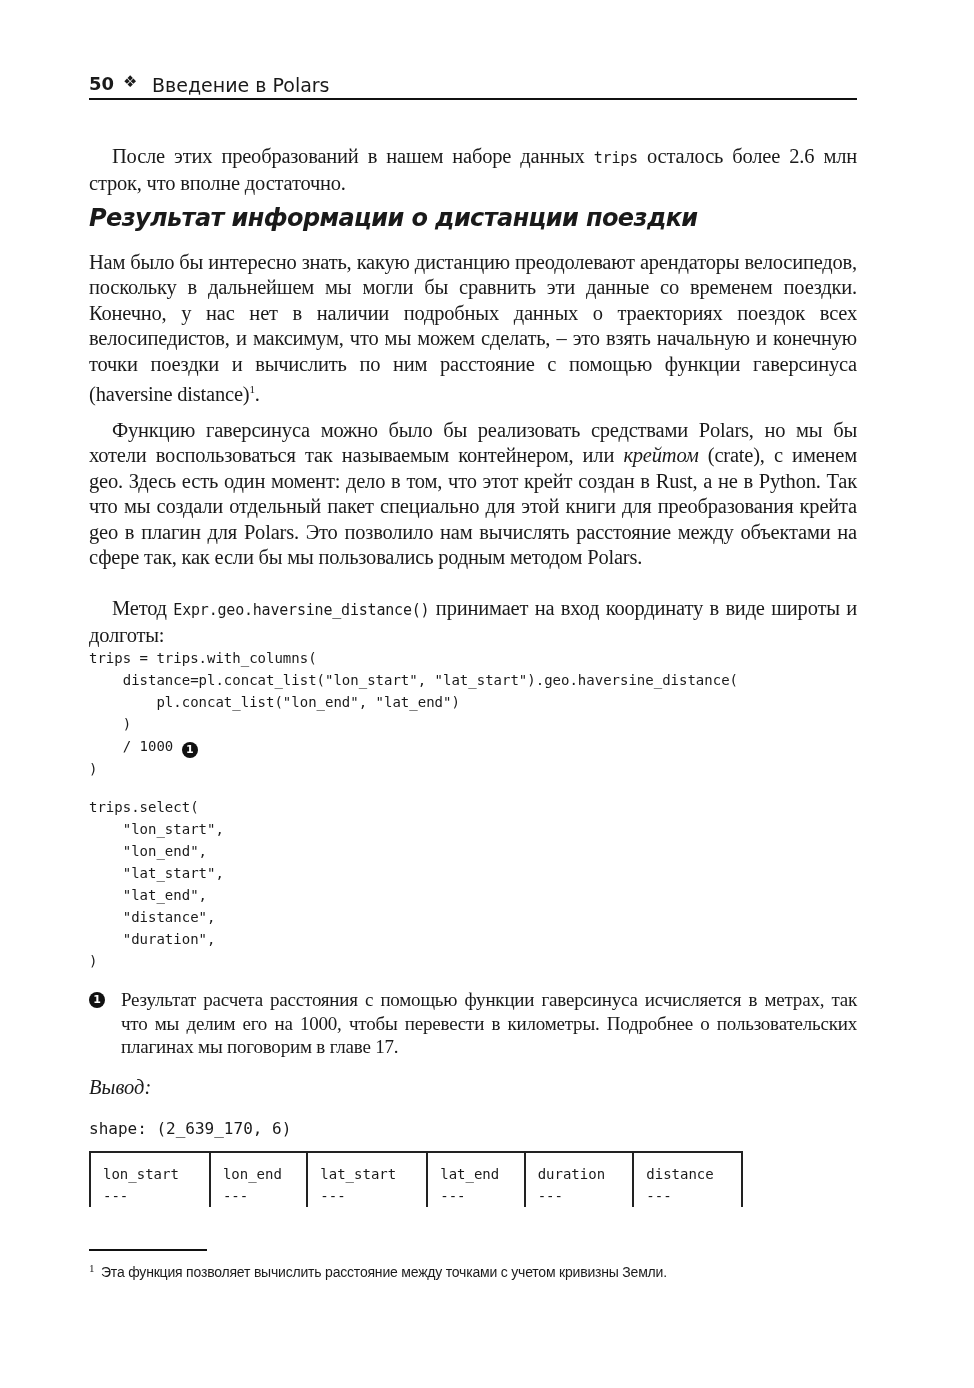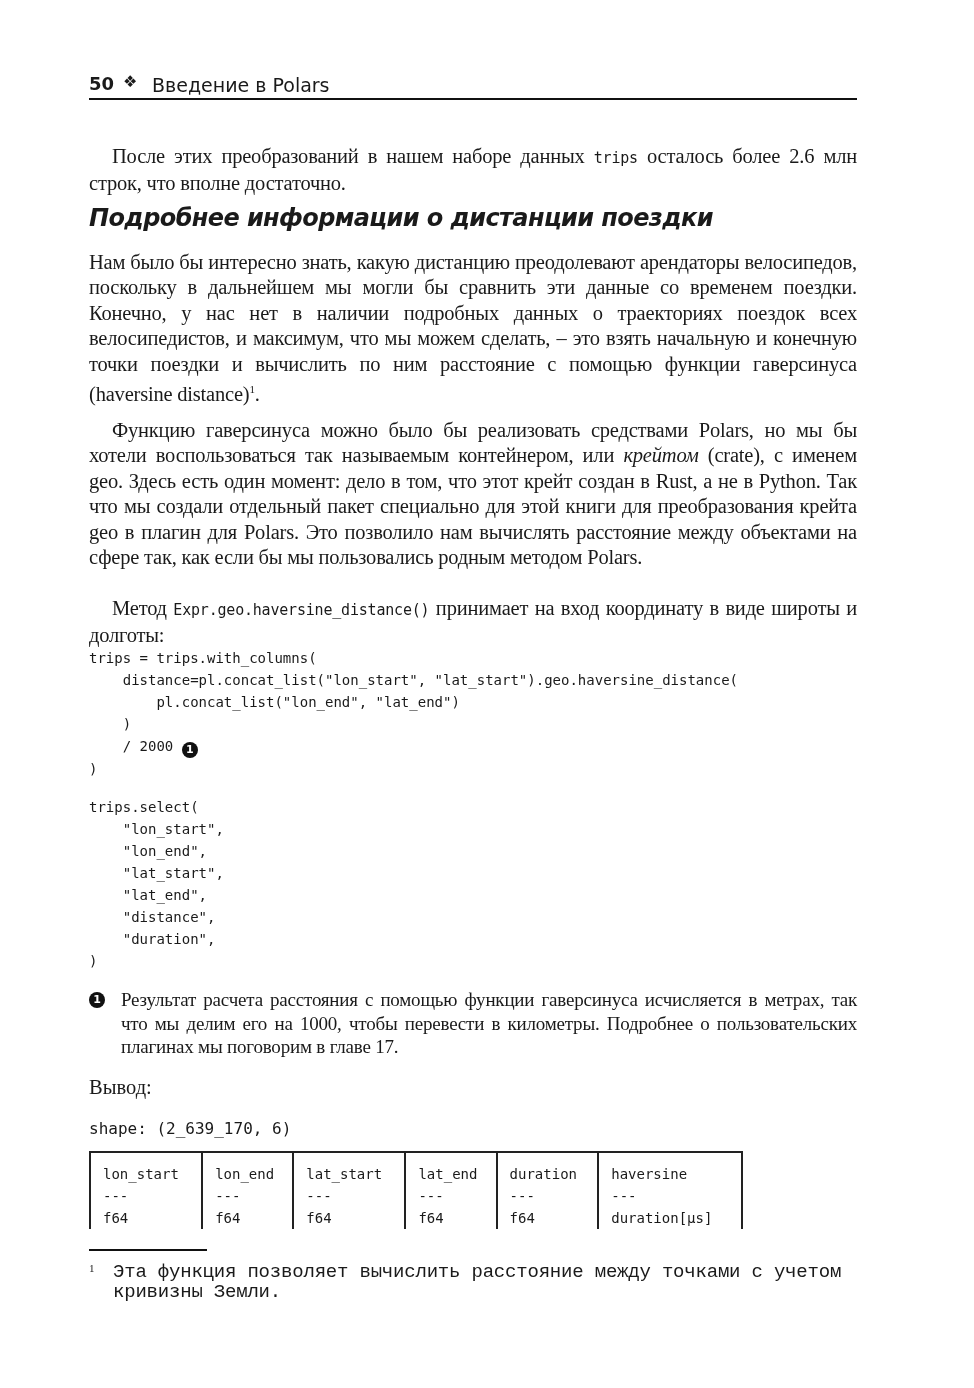--- a/index.html
+++ b/index.html
@@ -17,56 +17,56 @@
 
   .h2 { position: absolute; top: 204px; left: 0; font-family: "DejaVu Sans", sans-serif; font-style: italic; font-weight: bold; font-size: 24px; letter-spacing: -0.6px; margin: 0; }
 
   .code { position: absolute; left: 0; font-family: "DejaVu Sans Mono", monospace; font-size: 14px; line-height: 22px; white-space: pre; margin: 0; }
   .callout-badge { display: inline-block; width: 16px; height: 16px; border-radius: 50%; background: #111; color: #fff; font-family: "DejaVu Sans", sans-serif; font-weight: bold; font-size: 11px; line-height: 16px; text-align: center; vertical-align: -2px; }
 
   .note { position: absolute; top: 988px; left: 0; width: 768px; }
   .note .callout-badge { position: absolute; left: 0; top: 4px; }
   .note .text { margin-left: 32px; font-family: "Liberation Serif", serif; font-size: 19px; line-height: 23.5px; text-align: justify; letter-spacing: -0.2px; }
 
-  .output-label { position: absolute; top: 1076px; left: 0; font-family: "Liberation Serif", serif; font-size: 20.5px; }
+  .output-label { position: absolute; top: 1076px; left: 0; font-family: "Liberation Serif", serif; font-size: 20.5px; font-style: italic; }
   .shape { position: absolute; top: 1119px; left: 0; font-family: "DejaVu Sans Mono", monospace; font-size: 16px; }
 
   .df { position: absolute; top: 1151px; left: 0; width: 654px; border-collapse: collapse; font-family: "DejaVu Sans Mono", monospace; font-size: 14px; }
   .df td { border-left: 2px solid #222; padding: 0 0 0 12px; height: 22px; line-height: 22px; }
   .df td:last-child { border-right: 2px solid #222; }
   .df tr:first-child td { border-top: 2px solid #222; padding-top: 10px; }
 
   .fn-rule { position: absolute; top: 1249px; left: 0; width: 118px; border-top: 2px solid #111; }
   .fn { position: absolute; top: 1262px; left: 0; width: 768px; }
   .fn .mark { position: absolute; left: 0; top: 0; font-family: "Liberation Serif", serif; font-size: 11px; }
-  .fn .text { margin-left: 24px; font-family: Liberation Mono, monospace; font-size: 19px; line-height: 20px; letter-spacing: -0.2px; }
+  .fn .text { margin-left: 12px; font-family: Liberation Sans, sans-serif; font-size: 14px; line-height: 20px; letter-spacing: -0.2px; }
   sup { font-size: 11px; }
 </style>
 </head>
 <body>
 
 <div class="page">
 
   <div class="header">
     <span class="pnum">50</span>
     <span class="orn">❖</span>
     <span class="htitle">Введение в Polars</span>
   </div>
 
   <p class="para indent" style="top:128px;"><span>После этих преобразований в нашем наборе данных </span><span class="code-inline">trips</span><span> осталось более 2.6 млн строк, что вполне достаточно.</span></p>
 
-  <h2 class="h2">Подробнее информации о дистанции поездки</h2>
+  <h2 class="h2">Результат информации о дистанции поездки</h2>
 
   <p class="para" style="top:250px;"><span>Нам было бы интересно знать, какую дистанцию преодолевают арендаторы велосипедов, поскольку в дальнейшем мы могли бы сравнить эти данные со временем поездки. Конечно, у нас нет в наличии подробных данных о траекториях поездок всех велосипедистов, и максимум, что мы можем сделать, – это взять начальную и конечную точки поездки и вычислить по ним расстояние с помощью функции гаверсинуса (haversine distance)</span><sup>1</sup><span>.</span></p>
 
   <p class="para indent" style="top:402px;"><span>Функцию гаверсинуса можно было бы реализовать средствами Polars, но мы бы хотели воспользоваться так называемым контейнером, или </span><i>крейтом</i><span> (crate), с именем geo. Здесь есть один момент: дело в том, что этот крейт создан в Rust, а не в Python. Так что мы создали отдельный пакет специально для этой книги для преобразования крейта geo в плагин для Polars. Это позволило нам вычислять расстояние между объектами на сфере так, как если бы мы пользовались родным методом Polars.</span></p>
 
   <p class="para indent" style="top:580px;"><span>Метод </span><span class="code-inline">Expr.geo.haversine_distance()</span><span> принимает на вход координату в виде широты и долготы:</span></p>
 
-  <div class="code" style="top:647px;"><div>trips = trips.with_columns(</div><div>    distance=pl.concat_list("lon_start", "lat_start").geo.haversine_distance(</div><div>        pl.concat_list("lon_end", "lat_end")</div><div>    )</div><div><span>    / 2000 </span><span class="callout-badge">1</span></div><div>)</div></div>
+  <div class="code" style="top:647px;"><div>trips = trips.with_columns(</div><div>    distance=pl.concat_list("lon_start", "lat_start").geo.haversine_distance(</div><div>        pl.concat_list("lon_end", "lat_end")</div><div>    )</div><div><span>    / 1000 </span><span class="callout-badge">1</span></div><div>)</div></div>
 
   <div class="code" style="top:796px;">trips.select(
     "lon_start",
     "lon_end",
     "lat_start",
     "lat_end",
     "distance",
     "duration",
 )</div>
 
@@ -79,37 +79,29 @@
   <div class="shape">shape: (2_639_170, 6)</div>
 
   <table class="df">
     <tbody>
         <tr>
       <td>lon_start</td>
       <td>lon_end</td>
       <td>lat_start</td>
       <td>lat_end</td>
       <td>duration</td>
-      <td>haversine</td>
+      <td>distance</td>
     </tr>
     <tr>
       <td>---</td>
       <td>---</td>
       <td>---</td>
       <td>---</td>
       <td>---</td>
       <td>---</td>
-    </tr>
-    <tr>
-      <td>f64</td>
-      <td>f64</td>
-      <td>f64</td>
-      <td>f64</td>
-      <td>f64</td>
-      <td>duration[μs]</td>
     </tr>
   </tbody>
     </table>
 
   <div class="fn-rule"></div>
   <div class="fn">
     <span class="mark">1</span>
     <div class="text">Эта функция позволяет вычислить расстояние между точками с учетом кривизны Земли.</div>
   </div>
 

